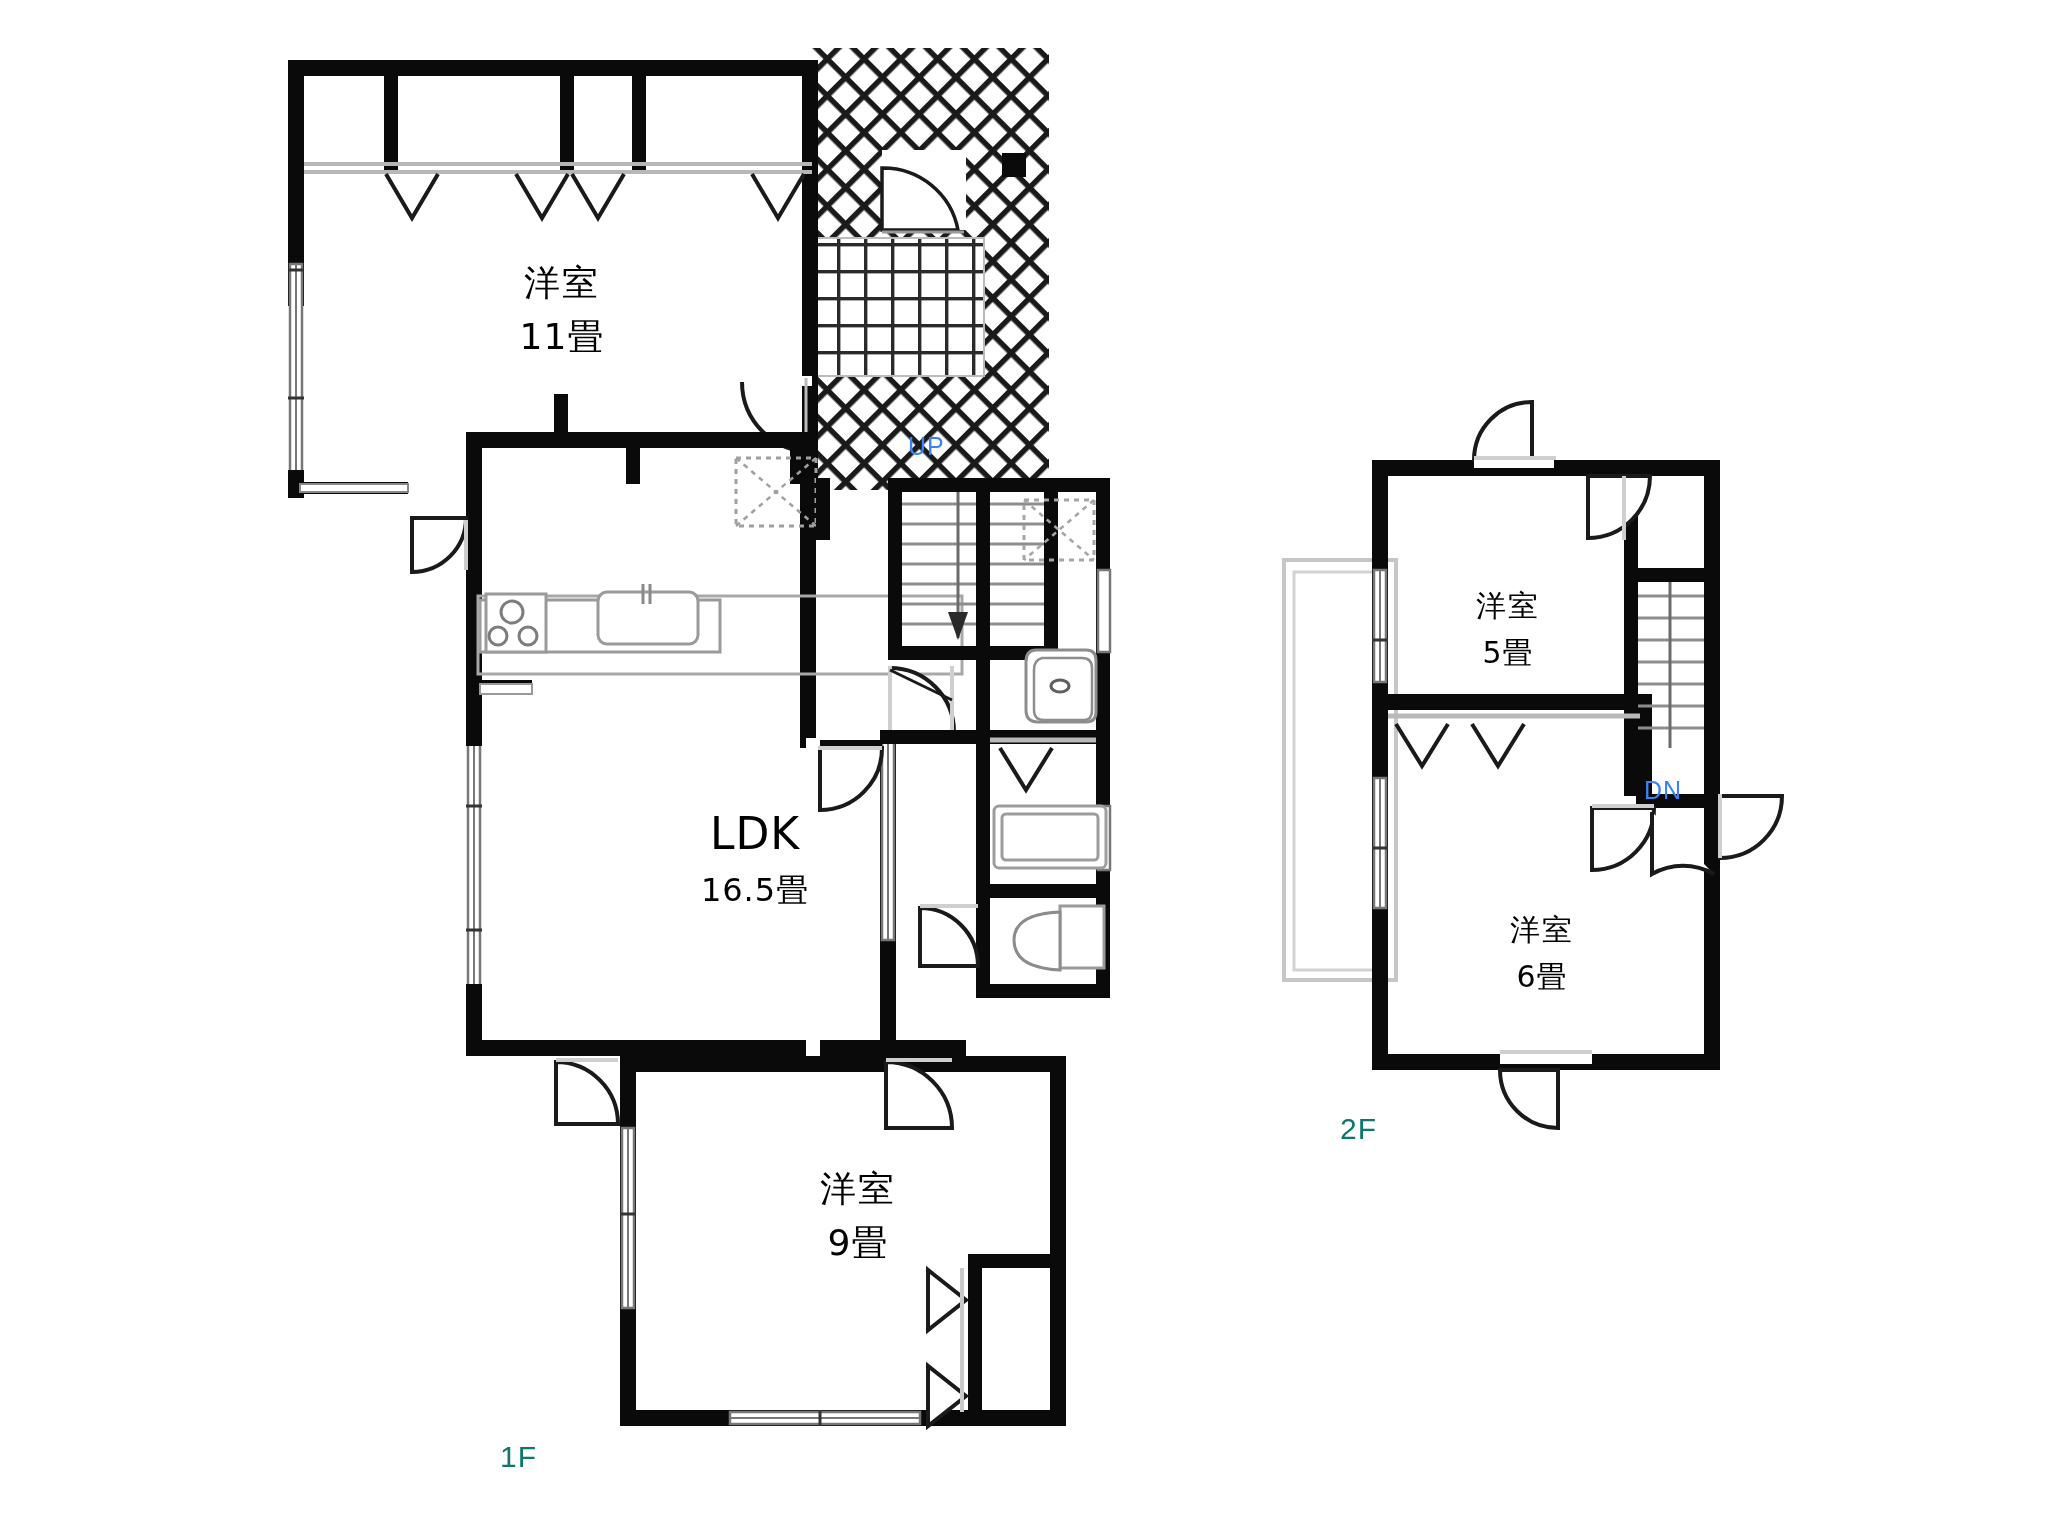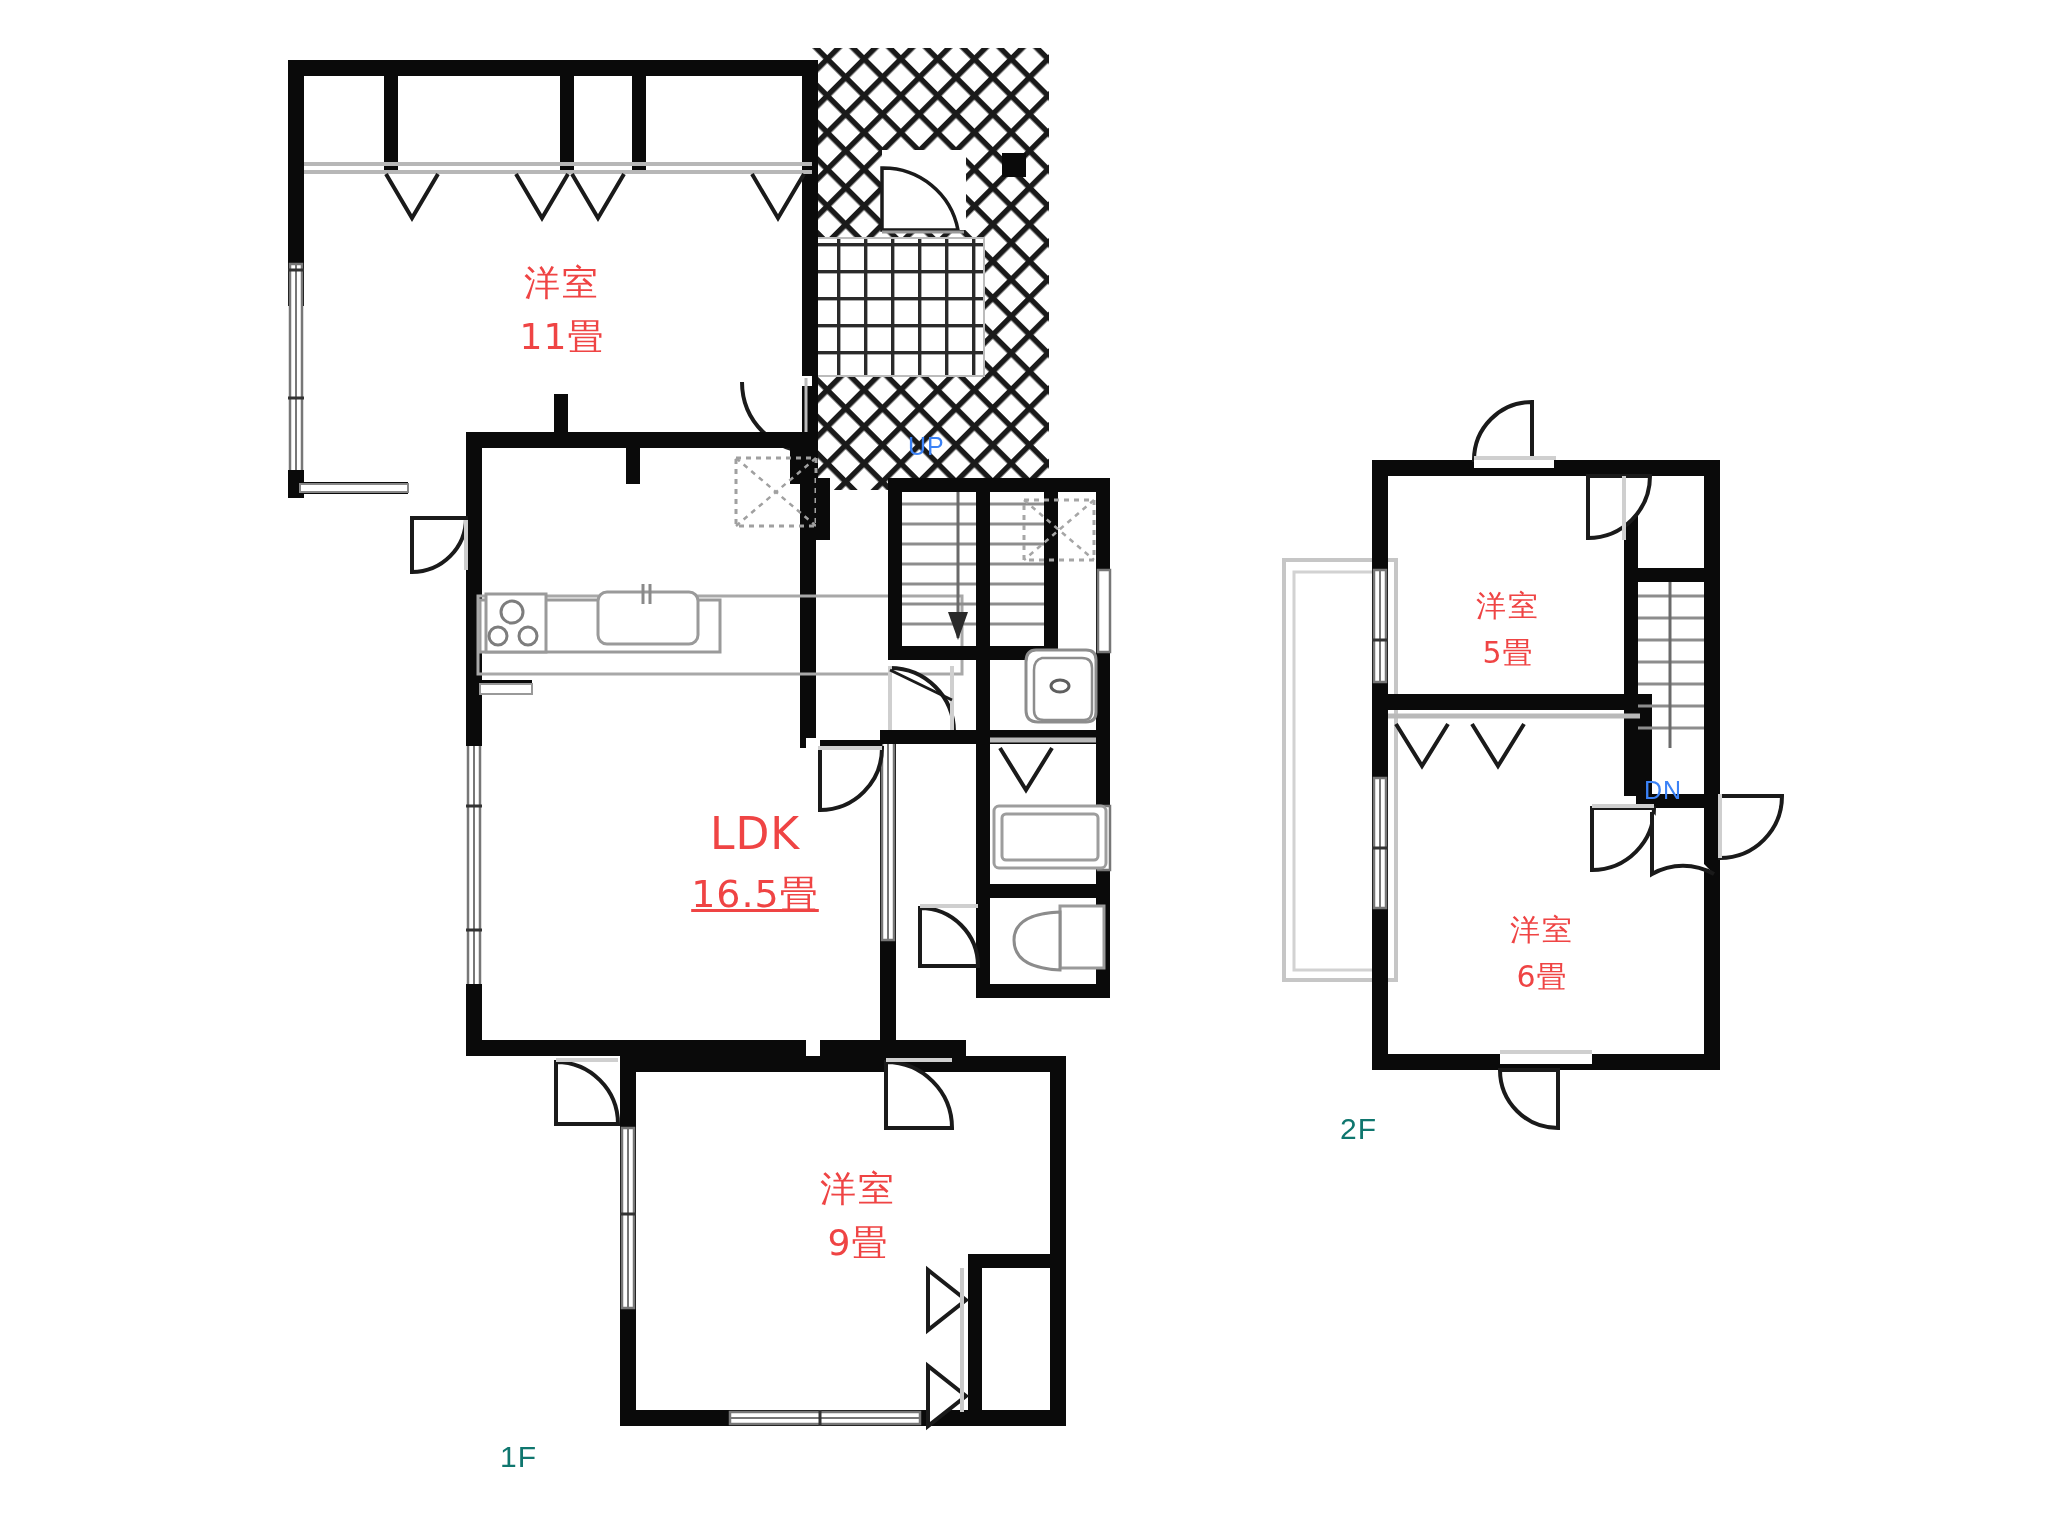--- a/index.html
+++ b/index.html
@@ -7,28 +7,28 @@
     width:2048px;height:1536px;position:relative;overflow:hidden;
     font-family:"Liberation Sans","DejaVu Sans",sans-serif;
     color:#1a1a1a;
   }
   #plan{position:absolute;left:0;top:0;width:2048px;height:1536px;}
   .floor-label{
     position:absolute;font-size:30px;font-weight:400;color:#0f766e;
     letter-spacing:1px;
   }
   .room-label{
-    position:absolute;text-align:center;color:#ef4444;
+    position:absolute;text-align:center;color:#000000;
     font-family:"DejaVu Sans","Liberation Sans",sans-serif;
     line-height:1.18;white-space:nowrap;
   }
   .room-label .rl-name{display:block;font-size:36px;letter-spacing:2px;}
   .room-label .rl-size{display:block;font-size:36px;letter-spacing:1px;margin-top:12px;}
   .room-label.lat .rl-name{font-size:44px;letter-spacing:1px;}
-  .room-label.lat .rl-size{font-size:38px;text-decoration:underline;}
+  .room-label.lat .rl-size{font-size:32px;}
   .room-label.sm .rl-name{font-size:30px;letter-spacing:2px;}
   .room-label.sm .rl-size{font-size:30px;}
   .mark{
     position:absolute;font-size:25px;color:#3b82f6;letter-spacing:1px;
     font-family:"Liberation Sans","DejaVu Sans",sans-serif;
   }
 </style>
 </head>
 <body>
 

